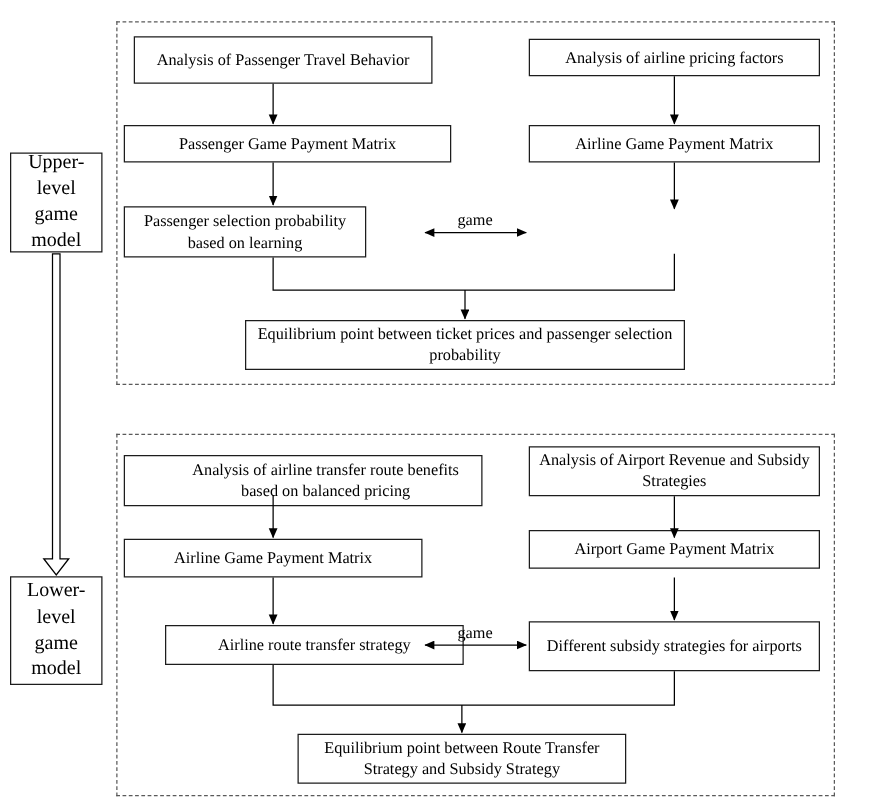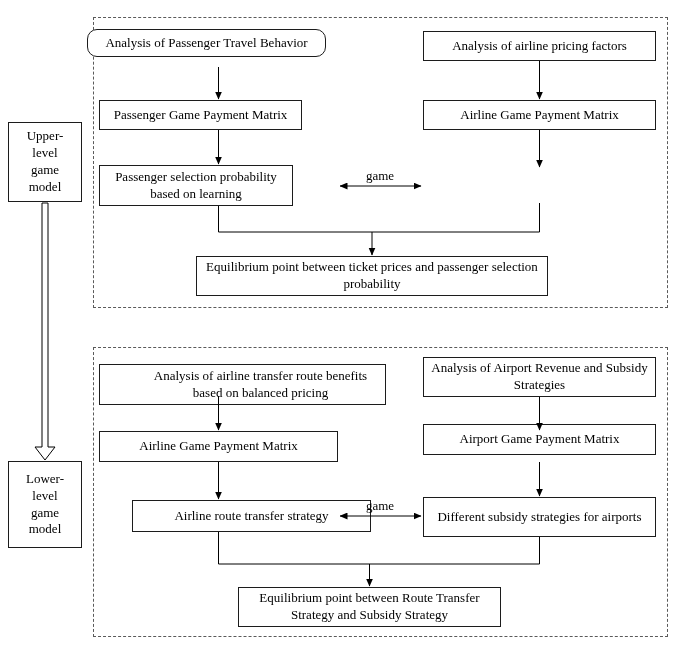--- a/index.html
+++ b/index.html
@@ -22,21 +22,21 @@
     border: 1px solid #1c1c1c;
     background: #ffffff;
     display: flex;
     align-items: center;
     justify-content: center;
     text-align: center;
     font-size: 13px;
     line-height: 1.3;
     padding: 2px 5px;
   }
-  .side-label { white-space: pre-line; font-size: 13px; }
+  .side-label { white-space: pre-line; font-size: 16px; }
   svg.arrows {
     position: absolute;
     left: 0; top: 0;
     width: 695px; height: 649px;
     pointer-events: none;
   }
   svg.arrows line, svg.arrows path.wire { stroke: #000; stroke-width: 1; fill: none; }
   svg.arrows text {
     font-family: "Liberation Serif", serif;
     font-size: 13px;
@@ -55,23 +55,23 @@
 
   <div class="box side-label" style="left:8px; top:122px; width:74px; height:80px;">Upper-
 level
 game
 model</div>
   <div class="box side-label" style="left:8px; top:461px; width:74px; height:87px;">Lower-
 level
 game
 model</div>
 
-  <div class="box" style="left:87px; top:29px; width:239px; height:28px;border-radius:10px;">Analysis of Passenger Travel Behavior</div>
+  <div class="box" style="left:107px; top:29px; width:239px; height:38px;">Analysis of Passenger Travel Behavior</div>
   <div class="box" style="left:423px; top:31px; width:233px; height:30px;">Analysis of airline pricing factors</div>
-  <div class="box" style="left:99px; top:100px; width:203px; height:30px;">Passenger Game Payment Matrix</div>
+  <div class="box" style="left:99px; top:100px; width:262px; height:30px;">Passenger Game Payment Matrix</div>
   <div class="box" style="left:423px; top:100px; width:233px; height:30px;">Airline Game Payment Matrix</div>
   <div class="box" style="left:99px; top:165px; width:194px; height:41px;">Passenger selection probability based on learning</div>
   <div class="box" style="left:196px; top:256px; width:352px; height:40px;">Equilibrium point between ticket prices and passenger selection probability</div>
 
   <div class="box" style="left:99px; top:364px; width:287px; height:41px;padding-left:41px;">Analysis of airline transfer route benefits based on balanced pricing</div>
   <div class="box" style="left:423px; top:357px; width:233px; height:40px;">Analysis of Airport Revenue and Subsidy Strategies</div>
   <div class="box" style="left:99px; top:431px; width:239px; height:31px;">Airline Game Payment Matrix</div>
   <div class="box" style="left:423px; top:424px; width:233px; height:31px;">Airport Game Payment Matrix</div>
   <div class="box" style="left:99px; top:500px; width:239px; height:32px;margin-left:33px;">Airline route transfer strategy</div>
   <div class="box" style="left:423px; top:497px; width:233px; height:40px;">Different subsidy strategies for airports</div>

